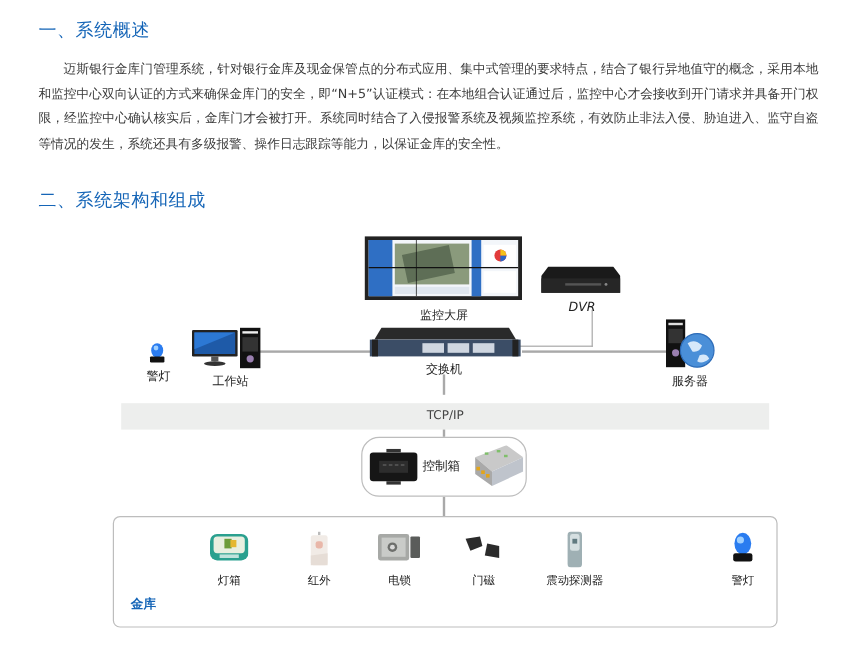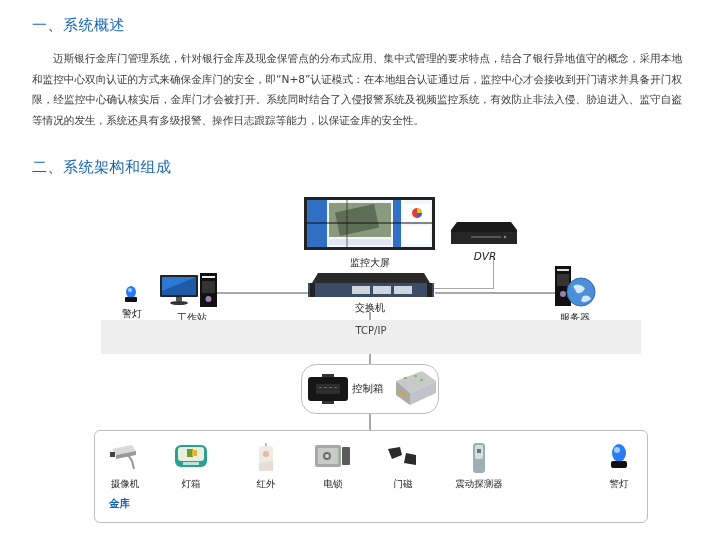--- a/index.html
+++ b/index.html
@@ -3,32 +3,32 @@
   <meta charset="utf-8">
   <style>
     * { margin:0; padding:0; box-sizing:border-box; }
     html, body { width:706px; height:540px; background:#ffffff; overflow:hidden; }
     body { position:relative; font-family:"DejaVu Sans", "Liberation Sans", sans-serif; color:#333; }
     .h { position:absolute; left:32px; color:#1565b7; font-weight:normal; font-size:15px; letter-spacing:0.5px; }
     .para { position:absolute; left:32px; top:48px; width:650px; font-size:10.6px; line-height:20.5px; color:#3a3a3a; text-indent:21px; text-align:justify; }
     .abs { position:absolute; }
     .lbl { position:absolute; font-size:10px; color:#222; text-align:center; white-space:nowrap; }
     .line { position:absolute; background:#a9a9a9; }
-    .tcp { position:absolute; left:101px; top:320px; width:540px; height:34px; background:#edeeed; text-align:center; line-height:22px; font-size:10px; color:#444; }
+    .tcp { position:absolute; left:101px; top:336px; width:540px; height:22px; background:#edeeed; text-align:center; line-height:22px; font-size:10px; color:#444; }
     .ctrlbox { position:absolute; left:301px; top:364px; width:138px; height:50px; border:1px solid #bdbdbd; border-radius:15px; background:#fff; }
     .goldbox { position:absolute; left:94px; top:430px; width:554px; height:93px; border:1px solid #bdbdbd; border-radius:6px; background:#fff; }
     .dev { position:absolute; top:12px; width:60px; text-align:center; }
     .dev .lab { position:absolute; top:35px; left:0; width:60px; font-size:9.5px; color:#222; text-align:center; white-space:nowrap; }
     .vault { position:absolute; left:14px; top:66px; font-size:10.5px; font-weight:bold; color:#1565b7; }
   </style>
 </head>
 <body>
 
 <div class="h" style="top:16px;">一、系统概述</div>
-<div class="para">迈斯银行金库门管理系统，针对银行金库及现金保管点的分布式应用、集中式管理的要求特点，结合了银行异地值守的概念，采用本地和监控中心双向认证的方式来确保金库门的安全，即“N+8”认证模式：在本地组合认证通过后，监控中心才会接收到开门请求并具备开门权限，经监控中心确认核实后，金库门才会被打开。系统同时结合了入侵报警系统及视频监控系统，有效防止非法入侵、胁迫进入、监守自盗等情况的发生，系统还具有多级报警、操作日志跟踪等能力，以保证金库的安全性。</div>
+<div class="para">迈斯银行金库门管理系统，针对银行金库及现金保管点的分布式应用、集中式管理的要求特点，结合了银行异地值守的概念，采用本地和监控中心双向认证的方式来确保金库门的安全，即“N+5”认证模式：在本地组合认证通过后，监控中心才会接收到开门请求并具备开门权限，经监控中心确认核实后，金库门才会被打开。系统同时结合了入侵报警系统及视频监控系统，有效防止非法入侵、胁迫进入、监守自盗等情况的发生，系统还具有多级报警、操作日志跟踪等能力，以保证金库的安全性。</div>
 
 <div class="h" style="top:158px;">二、系统架构和组成</div>
 
 <div class="abs" style="left:0;top:190px;width:706px;height:350px;">
 </div>
 
 <div class="line" style="left:215px;top:292px;width:100px;height:2px;"></div>
 <div class="line" style="left:435px;top:292px;width:135px;height:2px;"></div>
 <div class="line" style="left:432px;top:288px;width:62px;height:1px;"></div>
 <div class="line" style="left:493px;top:258px;width:1px;height:31px;"></div>
@@ -150,29 +150,20 @@
           <rect x="12" y="6" width="3" height="2"></rect>
           <rect x="22" y="4" width="3" height="2"></rect>
           <rect x="28" y="8" width="3" height="2"></rect>
         </g>
     </svg>
   </div>
 </div>
 
 <div class="goldbox">
 
-  <div class="dev" style="left:0px;">
-    <svg width="30" height="28" viewBox="0 0 30 28" style="margin-top:0;">
-      <path d="M2 6 L22 2 L26 8 L6 12 Z" fill="#d9d9d9"></path>
-      <path d="M6 12 L26 8 L26 12 L6 16 Z" fill="#9a9a9a"></path>
-      <rect x="0" y="9" width="5" height="5" fill="#444"></rect>
-      <path d="M18 12 L22 18 L24 26" stroke="#999" stroke-width="2" fill="none"></path>
-    </svg>
-    <div class="lab">摄像机</div>
-  </div>
 
   <div class="dev" style="left:66px;">
     <svg width="32" height="26" viewBox="0 0 32 26">
       <rect x="0" y="2" width="32" height="22" rx="6" fill="#2aa08f"></rect>
       <rect x="3" y="4" width="26" height="14" rx="3" fill="#e8efe0"></rect>
       <rect x="12" y="6" width="6" height="8" fill="#6c9c3a"></rect>
       <rect x="17" y="7" width="5" height="6" fill="#e5b830"></rect>
       <rect x="8" y="19" width="16" height="3" fill="#bfe3dc"></rect>
     </svg>
     <div class="lab">灯箱</div>

